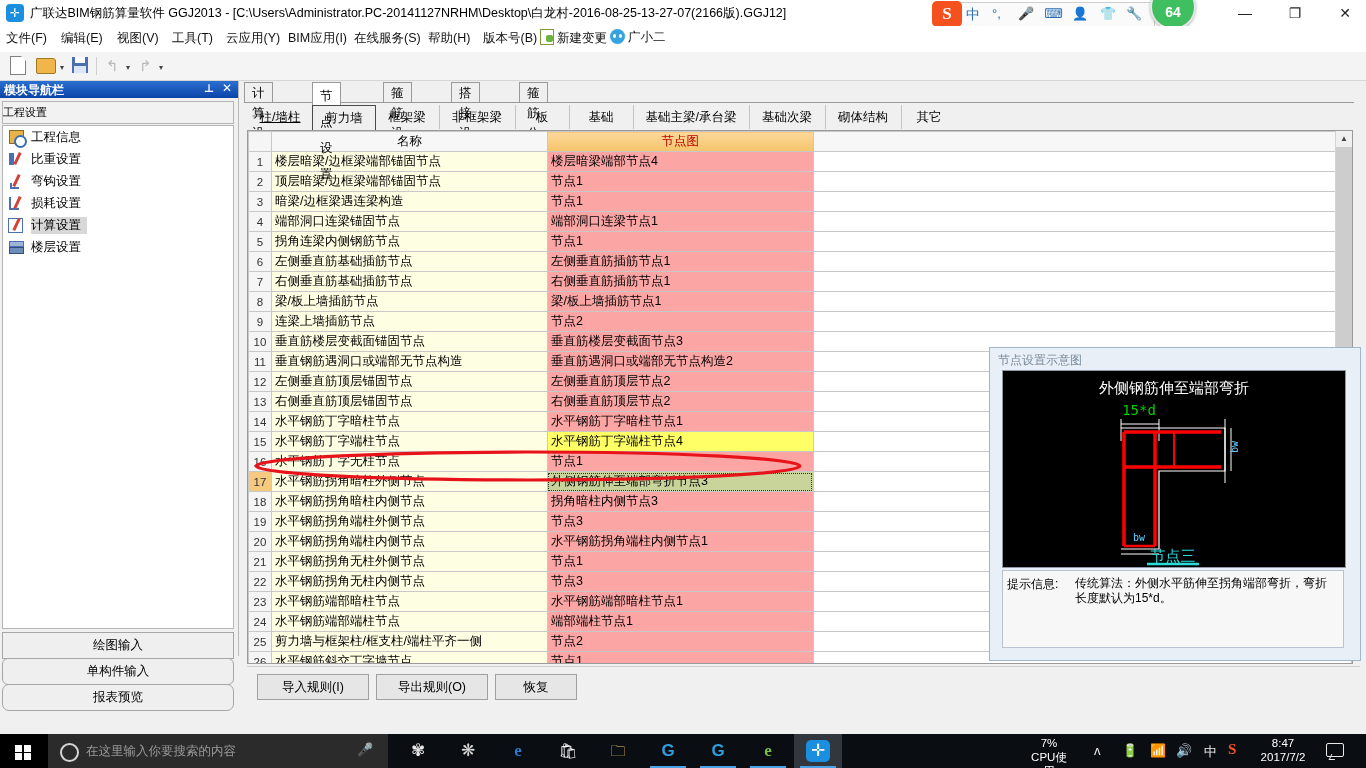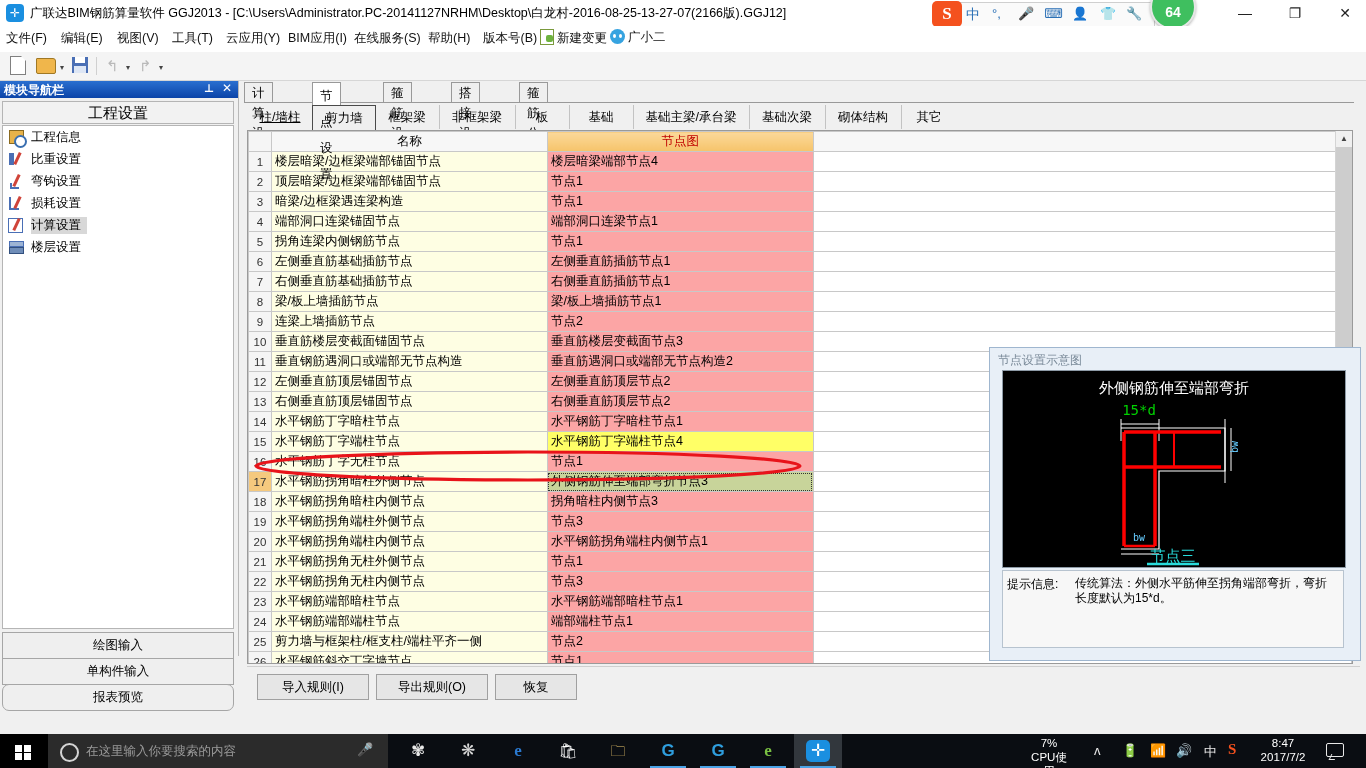--- a/index.html
+++ b/index.html
@@ -73,21 +73,21 @@
 
   
   .navpanel{position:absolute;left:0;top:81px;width:238px;height:575px;background:#f0f0f0;
     border-right:1px solid #b9b9b9;}
   .nav-cap{position:absolute;left:0;top:0;width:238px;height:17px;
     background:linear-gradient(#2a6fd0,#0b44a8);color:#fff;font-size:12px;font-weight:bold;text-align:center;}
   .nav-cap .t{position:absolute;left:4px;top:1px;}
   .nav-cap .pin{position:absolute;right:24px;top:1px;font-size:11px;}
   .nav-cap .cl{position:absolute;right:6px;top:0px;font-size:12px;}
   .nav-hdr{position:absolute;left:2px;top:20px;width:230px;height:21px;background:#f2f2f2;
-    border:1px solid #b5b5b5;text-align:center;font-size:15px;line-height:21px;color:#000;}
+    border:1px solid #b5b5b5;text-align:left;font-size:11px;line-height:21px;color:#000;}
   .nav-list{position:absolute;left:2px;top:44px;width:230px;height:502px;background:#fff;
     border:1px solid #b5b5b5;overflow:hidden;}
   .nav-item{position:relative;height:22px;line-height:22px;padding-left:28px;font-size:12.5px;color:#000;}
   .nav-item.sel{background:#d8d8d8;display:inline-block;padding-right:6px;}
   .nav-ic{position:absolute;left:5px;top:3px;width:17px;height:16px;}
   .nav-ic b{position:absolute;display:block;}
   .bottom-btn{position:absolute;left:2px;width:230px;height:25px;background:#efefef;
     border:1px solid #a6a6a6;text-align:center;font-size:12.5px;line-height:25px;color:#000;}
 
   
@@ -287,21 +287,21 @@
       </div>
       <div class="nav-item">
         <span class="nav-ic">
             <b style="left:1px;top:2px;width:13px;height:4px;background:#9db4d4;border:1px solid #4a6fb5;"></b>
             <b style="left:1px;top:8px;width:13px;height:5px;background:#6f8db8;border:1px solid #32507e;"></b>
           </span>
         <span>楼层设置</span>
       </div>
     </div>
     <div class="bottom-btn" style="top:551px;">绘图输入</div>
-    <div class="bottom-btn" style="top:577px;">单构件输入</div>
+    <div class="bottom-btn" style="top:577px;border-radius:6px;">单构件输入</div>
     <div class="bottom-btn" style="top:603px;border-radius:7px;">报表预览</div>
   </div>
 
   <div class="main">
 
     <div class="tabs1">
       <div class="tab1" style="left:0px;">计算设置</div>
       <div class="tab1 on" style="left:68px;">节点设置</div>
       <div class="tab1" style="left:139px;">箍筋设置</div>
       <div class="tab1" style="left:207px;">搭接设置</div>

